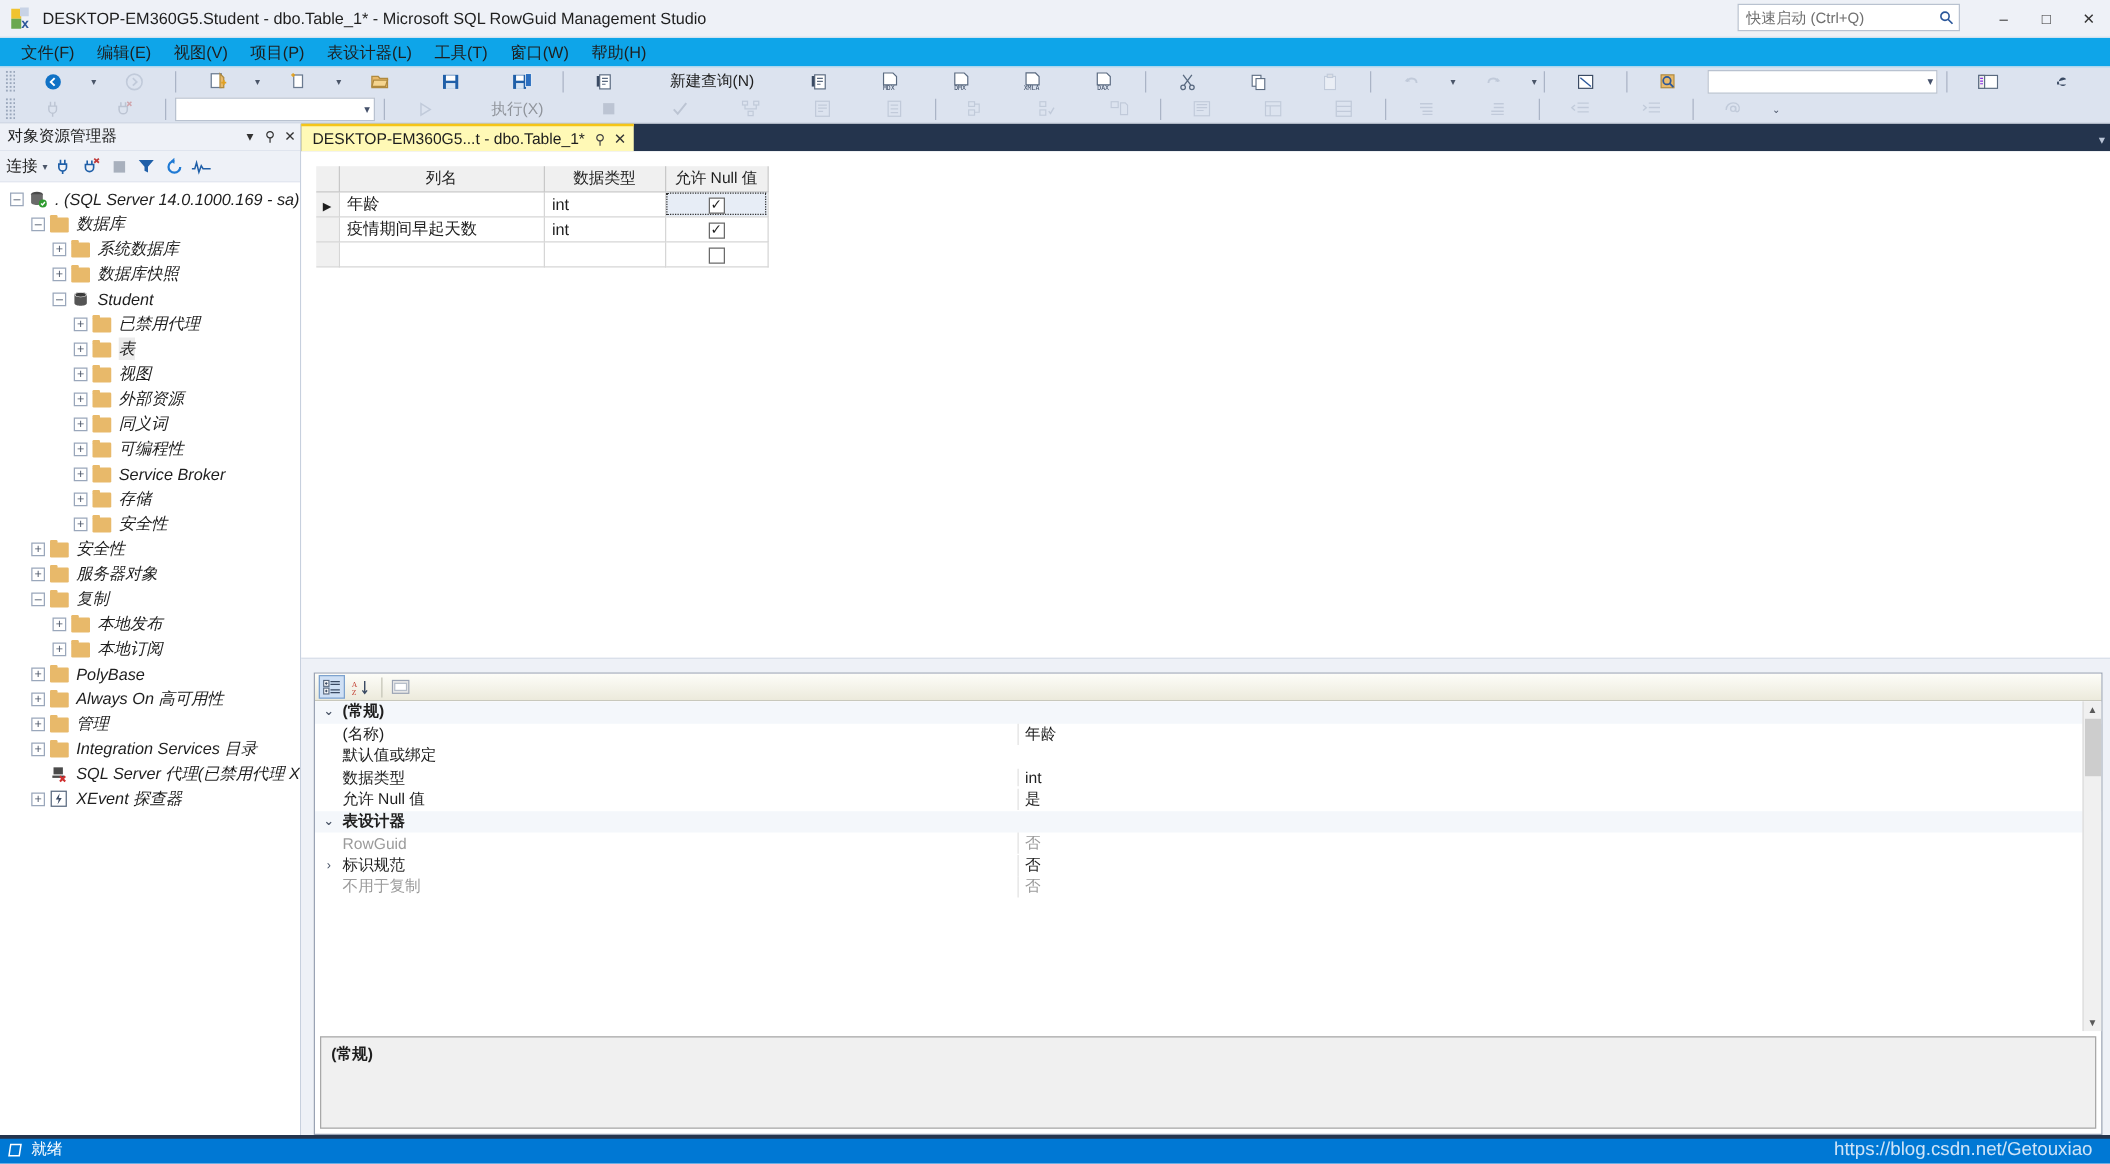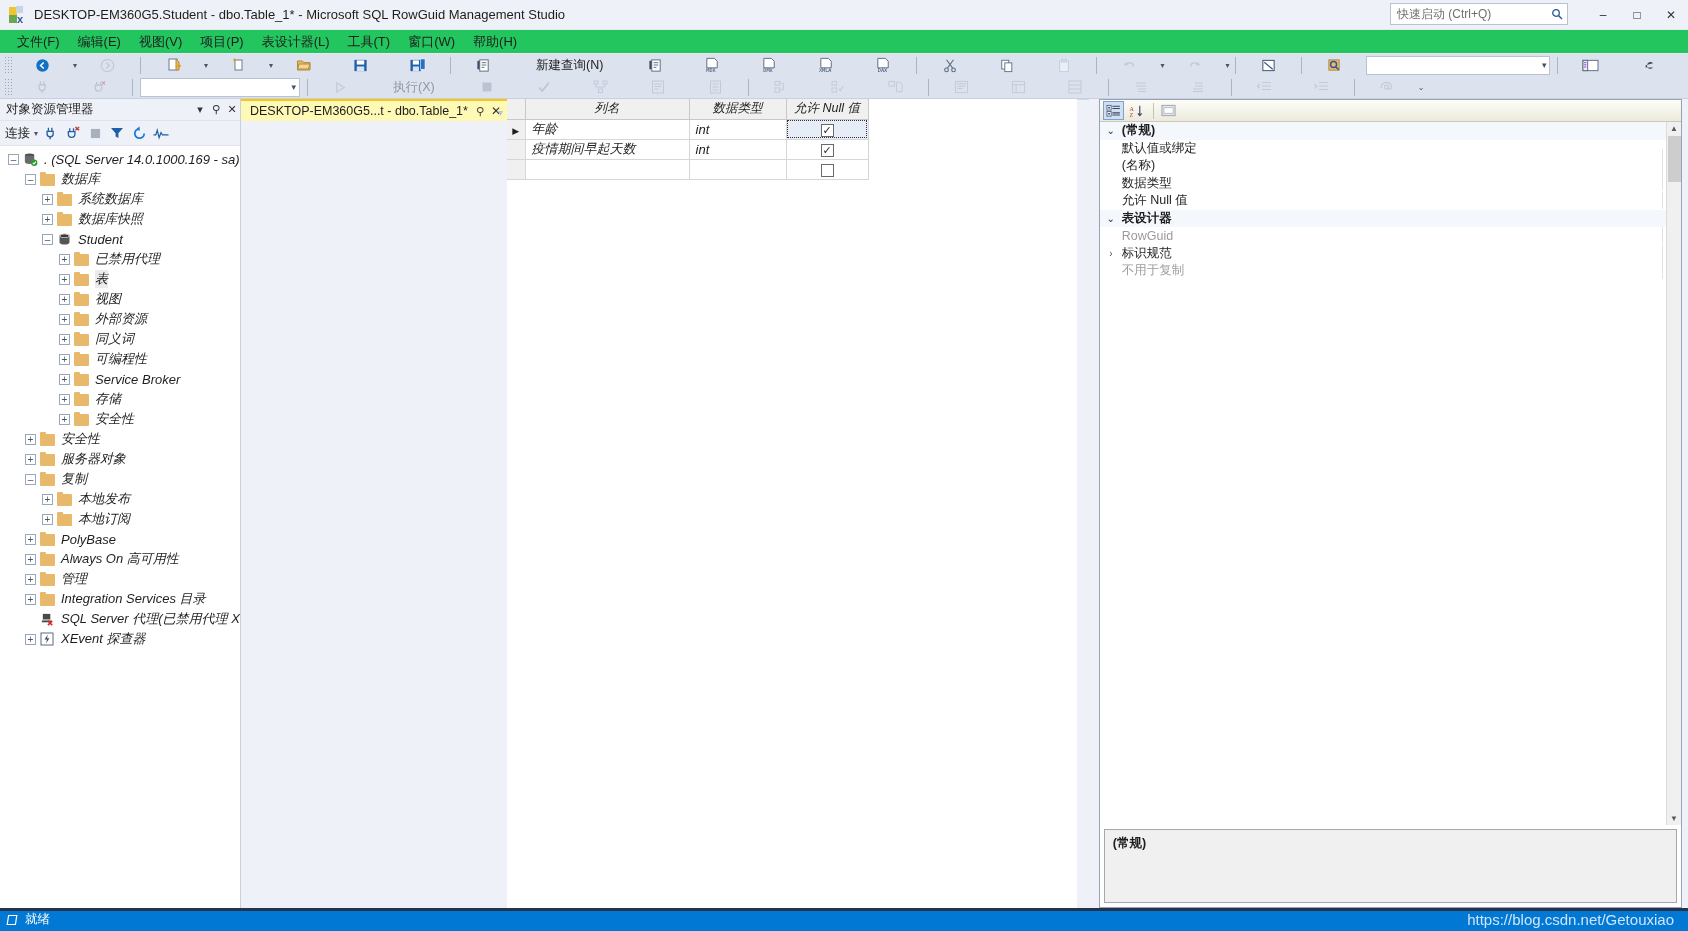--- a/index.html
+++ b/index.html
@@ -54,21 +54,21 @@
     padding: 0 4px 0 6px;
     font-size: 12px; color: #707070;
   }
   .quicklaunch .ql-text { flex: 1; }
   .quicklaunch .ql-icon { color: #2b579a; font-size: 12px; }
 
   
   .menubar {
     height: 24px; flex: 0 0 24px;
     display: flex; align-items: center;
-    background: #22c55e;
+    background: #0ea5e9;
     padding-left: 8px;
     border-bottom: 1px solid #e4e8f0;
   }
   .menu-item {
     padding: 3px 9px; font-size: 13px; color: #1e1e1e;
     white-space: nowrap;
   }
 
   
   .toolbars {
@@ -174,21 +174,21 @@
   }
   .folder:before {
     content:''; position:absolute; left:0; top:-2px; width:6px; height:3px;
     background:#e8b96a; border-radius:1px 1px 0 0;
   }
   .nlabel { font-size: 13px; color: #1e1e1e; font-style: italic; }
   .nlabel.sel { background: #ebebeb; }
 
   
   .main {
-    flex: 1 1 auto; display: flex; flex-direction: row;
+    flex: 1 1 auto; display: flex; flex-direction: column;
     min-width: 0; background: #eef1f7;
   }
   .tabstrip {
     height: 22px; flex: 0 0 22px;
     display: flex; align-items: flex-end;
     background: #24344d;
     position: relative;
   }
   .doc-tab {
     height: 22px; background: #fff9b6;
@@ -203,21 +203,21 @@
     position: absolute; right: 4px; bottom: 3px;
     color: #b9c4d6; font-size: 10px;
   }
 
   .designer {
     flex: 1 1 auto; background: #ffffff; min-height: 0;
     position: relative; display: flex; flex-direction: column;
   }
   .grid {
     border-collapse: collapse; table-layout: fixed;
-    font-size: 13px; width: 361px; margin: 0; font-style: italic;
+    font-size: 13px; width: 361px; margin: 12px;
   }
   .grid th {
     height: 20px; background: #f0f0f0;
     border: 1px solid #c8c8c8; border-top: none;
     font-weight: normal; font-size: 12.5px; color: #1e1e1e;
     text-align: center; padding: 0;
   }
   .grid td {
     height: 20px; border: 1px solid #d6d6d6;
     padding: 0 0 0 6px; font-size: 13px; color: #1e1e1e;
@@ -1079,27 +1079,27 @@
 
           <div class="props-list">
 
             <div class="prow cat">
                 <span class="twisty">⌄</span>
                 <span class="pname">(常规)</span>
                 <span class="pval"></span>
               </div>
               <div class="prow">
                 <span class="twisty"></span>
-                <span class="pname">默认值或绑定</span>
-                <span class="pval"></span>
+                <span class="pname">(名称)</span>
+                <span class="pval">年龄</span>
               </div>
               <div class="prow">
                 <span class="twisty"></span>
-                <span class="pname">(名称)</span>
-                <span class="pval">年龄</span>
+                <span class="pname">默认值或绑定</span>
+                <span class="pval"></span>
               </div>
               <div class="prow">
                 <span class="twisty"></span>
                 <span class="pname">数据类型</span>
                 <span class="pval">int</span>
               </div>
               <div class="prow">
                 <span class="twisty"></span>
                 <span class="pname">允许 Null 值</span>
                 <span class="pval">是</span>

